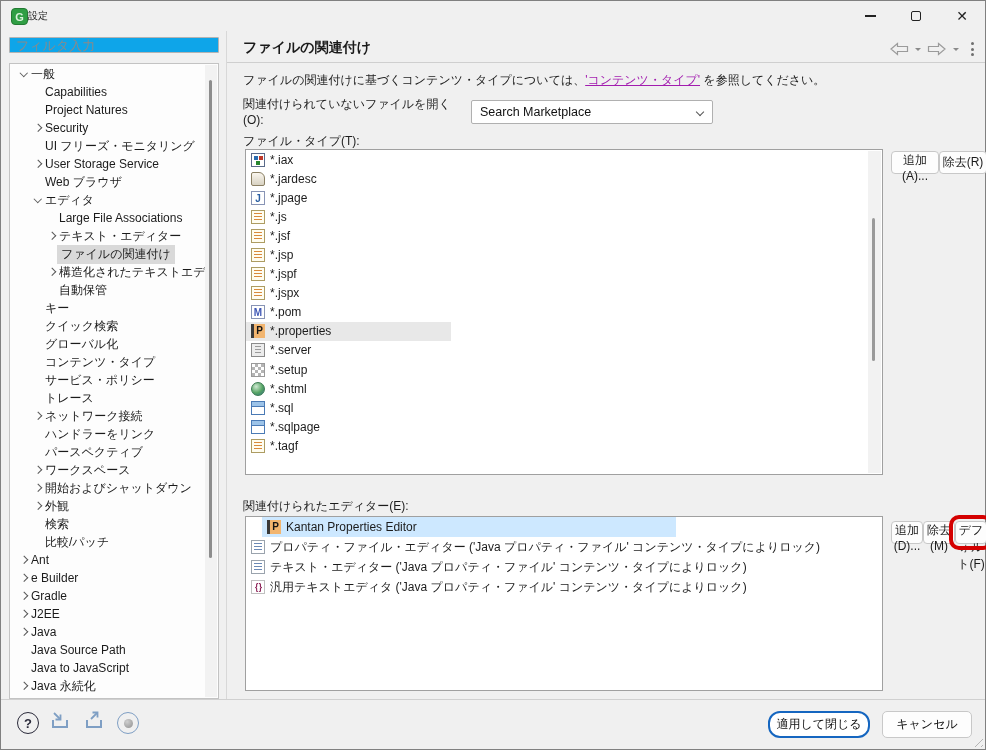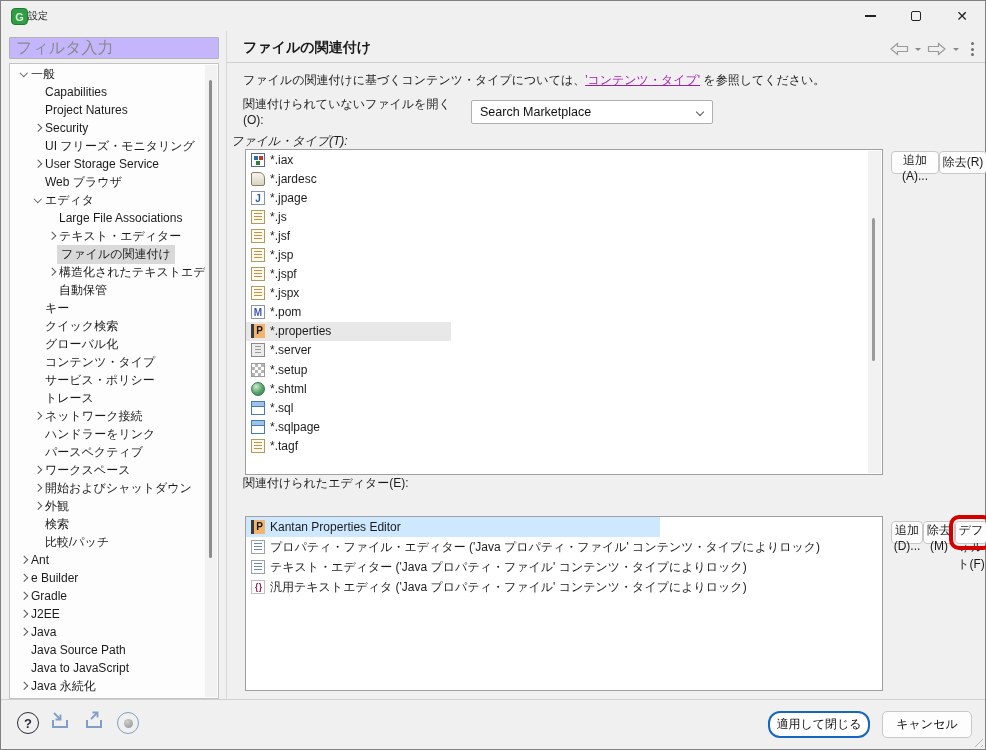--- a/index.html
+++ b/index.html
@@ -11,22 +11,22 @@
   .titlebar { position:absolute; top:0; left:0; right:0; height:30px; background:#f0f0f0; display:flex; align-items:center; }
   .appicon { width:17px; height:17px; margin-left:10px; border-radius:4px; background:#2f9e44; color:#d9f3dc;
              font:bold 11px/17px "Liberation Sans",sans-serif; text-align:center; border:1px solid #237a33; }
   .wtitle { font-size:10px; color:#1a1a1a; }
   .wctrls { position:absolute; right:0; top:0; height:30px; display:flex; }
   .wbtn { width:46px; height:30px; display:flex; align-items:center; justify-content:center; font-size:14px; color:#222; cursor:default; }
   .glyph-min { width:11px; height:1.3px; background:#222; display:block; }
   .glyph-max { width:10px; height:10px; border:1.3px solid #222; border-radius:2px; display:block; }
 
   
-  .filter-input { position:absolute; left:8px; top:36px; width:210px; height:22px; border:1px solid #b3b3b3; background:#c4b5fd;
-                  font-size:16px; padding:0 6px; color:#222; border-radius:1px; }
+  .filter-input { position:absolute; left:8px; top:36px; width:210px; height:16px; border:1px solid #b3b3b3; background:#0ea5e9;
+                  font-size:13px; padding:0 6px; color:#222; border-radius:1px; }
   .filter-input::placeholder { color:#8a8a8a; }
   .treepanel { position:absolute; left:8px; top:62px; width:210px; height:636px; background:#fdfdfd; border:1px solid #c3c3c3; overflow:hidden; }
   .tree { position:absolute; inset:1px 13px 1px 0; }
   .tree-item { height:18px; display:flex; align-items:center; font-size:12px; color:#1b1b1b; white-space:nowrap; cursor:default; }
   .tree-item .chevslot { width:15px; flex:none; display:flex; justify-content:center; }
   .chev { width:5.5px; height:5.5px; border-right:1.4px solid #5a5a5a; border-bottom:1.4px solid #5a5a5a; display:block; }
   .st-none .chev { visibility:hidden; }
   .st-collapsed .chev { transform:rotate(-45deg); margin-top:-1px; }
   .st-expanded .chev { transform:rotate(45deg); margin-top:-3px; }
   .lv1 { padding-left:6px; }
@@ -52,31 +52,31 @@
 
   .content { position:absolute; top:32px; left:0; right:0; bottom:0; font-size:12px; color:#1c1c1c; }
   .desc { position:absolute; top:9px; left:16px; font-size:12px; }
   .desc a { color:#a21caf; text-decoration:underline; cursor:pointer; }
   .combo-row { position:absolute; top:33px; left:16px; display:flex; align-items:center; }
   .combo-row label { width:228px; }
   .combo { width:242px; height:24px; background:#fff; border:1px solid #b0b0b0; border-radius:2px; display:flex; align-items:center;
            padding:0 8px; font-size:12.5px; color:#111; position:relative; cursor:default; }
   .combo-chev { position:absolute; right:9px; top:8px; width:6px; height:6px; border-right:1.3px solid #555; border-bottom:1.3px solid #555; transform:rotate(45deg); }
 
-  .ft-label { position:absolute; top:70px; left:4px;font-style:italic; }
+  .ft-label { position:absolute; top:70px; left:16px; }
   .listbox { position:absolute; left:18px; width:638px; background:#fff; border:1px solid #a0a0a0; overflow:hidden; }
   .files { top:86px; height:326px; }
   .editors { top:453px; height:175px; }
-  .ed-label { position:absolute; top:412px; left:16px; }
+  .ed-label { position:absolute; top:435px; left:16px; }
 
   .lrow { display:flex; align-items:center; padding-left:5px; white-space:nowrap; cursor:default; }
   .files .lrow { height:19.1px; font-size:12px; }
   .editors .lrow { height:20px; font-size:12px; }
   .files .lrow.selected { background:#e8e8e8; width:205px; }
-  .editors .lrow.selected { background:#cde8ff; width:414px; }
+  .editors .lrow.selected { background:#cde8ff; width:414px;margin-left:16px; }
   .files .sb-track { width:13px; }
   .files .sb-thumb { top:67px; height:143px; background:#9a9a9a; }
 
   .btncol { position:absolute; left:664px; width:96px; display:flex; align-items:flex-start; }
   .btncol1 { top:88px; }
   .btncol2 { top:458px; }
   .sbtn { width:90px; height:23px; margin-bottom:7px; background:#fdfdfd; border:1px solid #c8c8c8; border-radius:4px;
           font-family:inherit; font-size:12px; color:#1a1a1a; cursor:default; }
   .hl-red { outline:4px solid #d40000; outline-offset:2px; }
 

